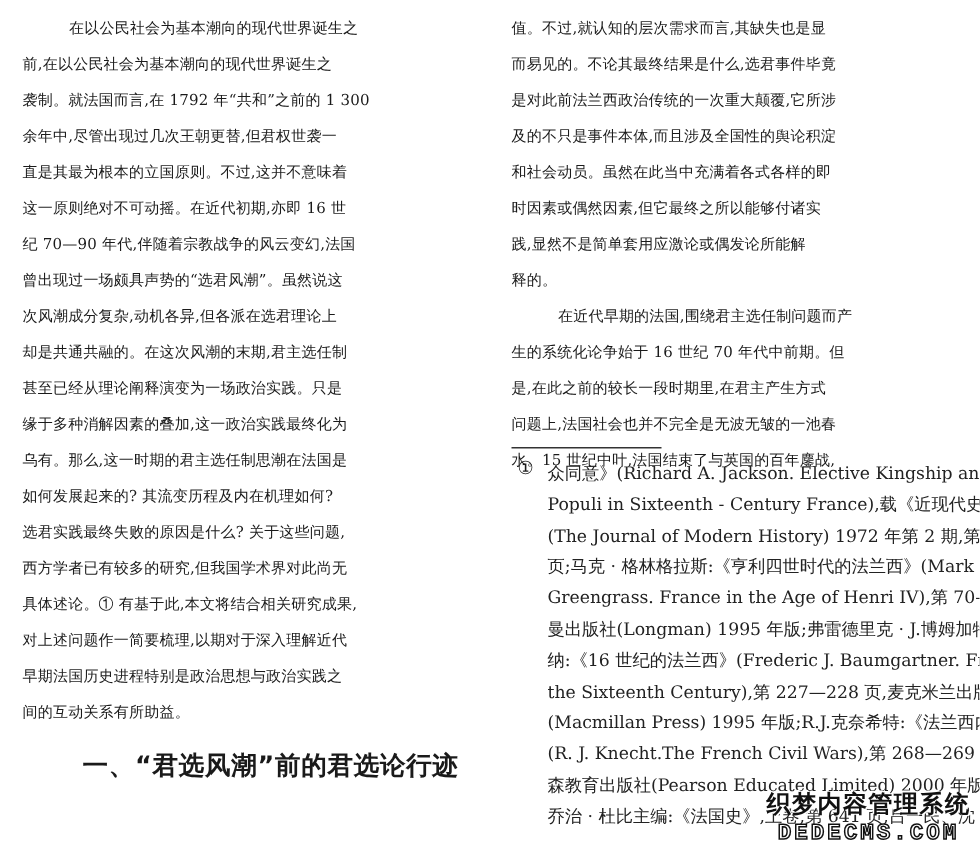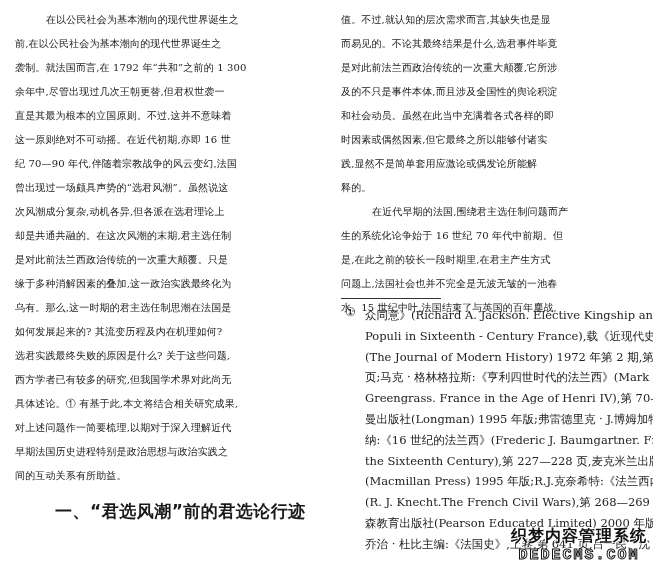--- a/index.html
+++ b/index.html
@@ -32,21 +32,21 @@
     <div class="line indent">在以公民社会为基本潮向的现代世界诞生之</div>
     <div class="line">前,在以公民社会为基本潮向的现代世界诞生之</div>
     <div class="line">袭制。就法国而言,在 1792 年“共和”之前的 1 300</div>
     <div class="line">余年中,尽管出现过几次王朝更替,但君权世袭一</div>
     <div class="line">直是其最为根本的立国原则。不过,这并不意味着</div>
     <div class="line">这一原则绝对不可动摇。在近代初期,亦即 16 世</div>
     <div class="line">纪 70—90 年代,伴随着宗教战争的风云变幻,法国</div>
     <div class="line">曾出现过一场颇具声势的“选君风潮”。虽然说这</div>
     <div class="line">次风潮成分复杂,动机各异,但各派在选君理论上</div>
     <div class="line">却是共通共融的。在这次风潮的末期,君主选任制</div>
-    <div class="line">是对此前法兰西政治传统的一次重大颠覆。只是</div>
+    <div class="line">甚至已经从理论阐释演变为一场政治实践。只是</div>
     <div class="line">缘于多种消解因素的叠加,这一政治实践最终化为</div>
     <div class="line">乌有。那么,这一时期的君主选任制思潮在法国是</div>
     <div class="line">如何发展起来的? 其流变历程及内在机理如何?</div>
     <div class="line">选君实践最终失败的原因是什么? 关于这些问题,</div>
     <div class="line">西方学者已有较多的研究,但我国学术界对此尚无</div>
     <div class="line">具体述论。① 有基于此,本文将结合相关研究成果,</div>
     <div class="line">对上述问题作一简要梳理,以期对于深入理解近代</div>
     <div class="line">早期法国历史进程特别是政治思想与政治实践之</div>
     <div class="line">间的互动关系有所助益。</div>
   </div>

